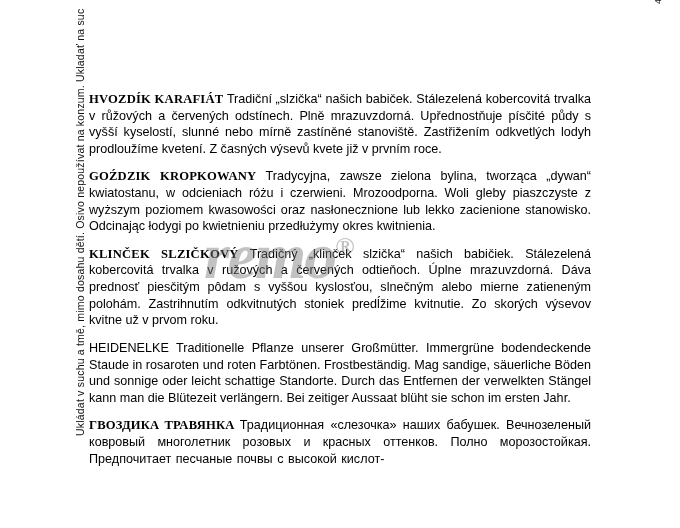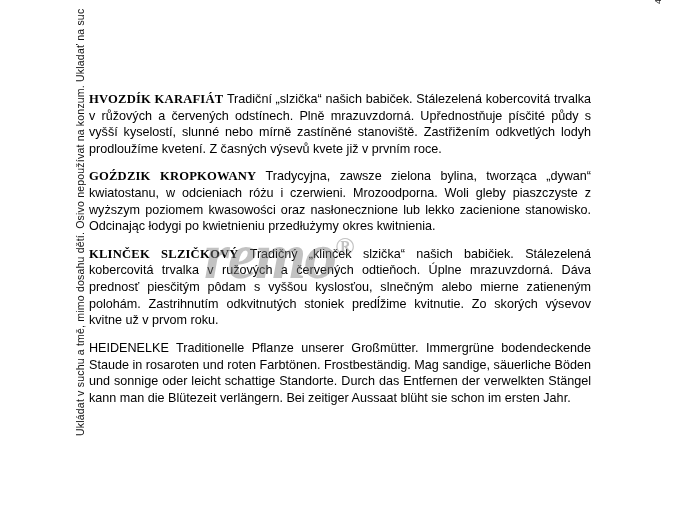--- a/index.html
+++ b/index.html
@@ -163,20 +163,26 @@
       </p>
     </div>
 
     <div class="entry entry-de">
       <p>
         <span class="lang-head head-de">HEIDENELKE</span>
         <span class="body-text">Traditionelle Pflanze unserer Großmütter. Immergrüne bodendeckende Staude in rosaroten und roten Farbtönen. Frostbeständig. Mag sandige, säuerliche Böden und sonnige oder leicht schattige Standorte. Durch das Entfernen der verwelkten Stängel kann man die Blütezeit verlängern. Bei zeitiger Aussaat blüht sie schon im ersten Jahr.</span>
       </p>
     </div>
 
+    <div class="entry entry-ru">
+      <p>
+        <span class="lang-head head-ru">ГВОЗДИКА ТРАВЯНКА</span>
+        <span class="body-text">Традиционная «слезочка» наших бабушек. Вечнозеленый ковровый многолетник розовых и красных оттенков. Полно морозостойкая. Предпочитает песчаные почвы с высокой кислот-</span>
+      </p>
+    </div>
 
   </div>
 
   <div class="watermark">
     <span>remo</span><span class="reg">®</span>
   </div>
 
   <div class="fade-bottom"></div>
 </div>
 

